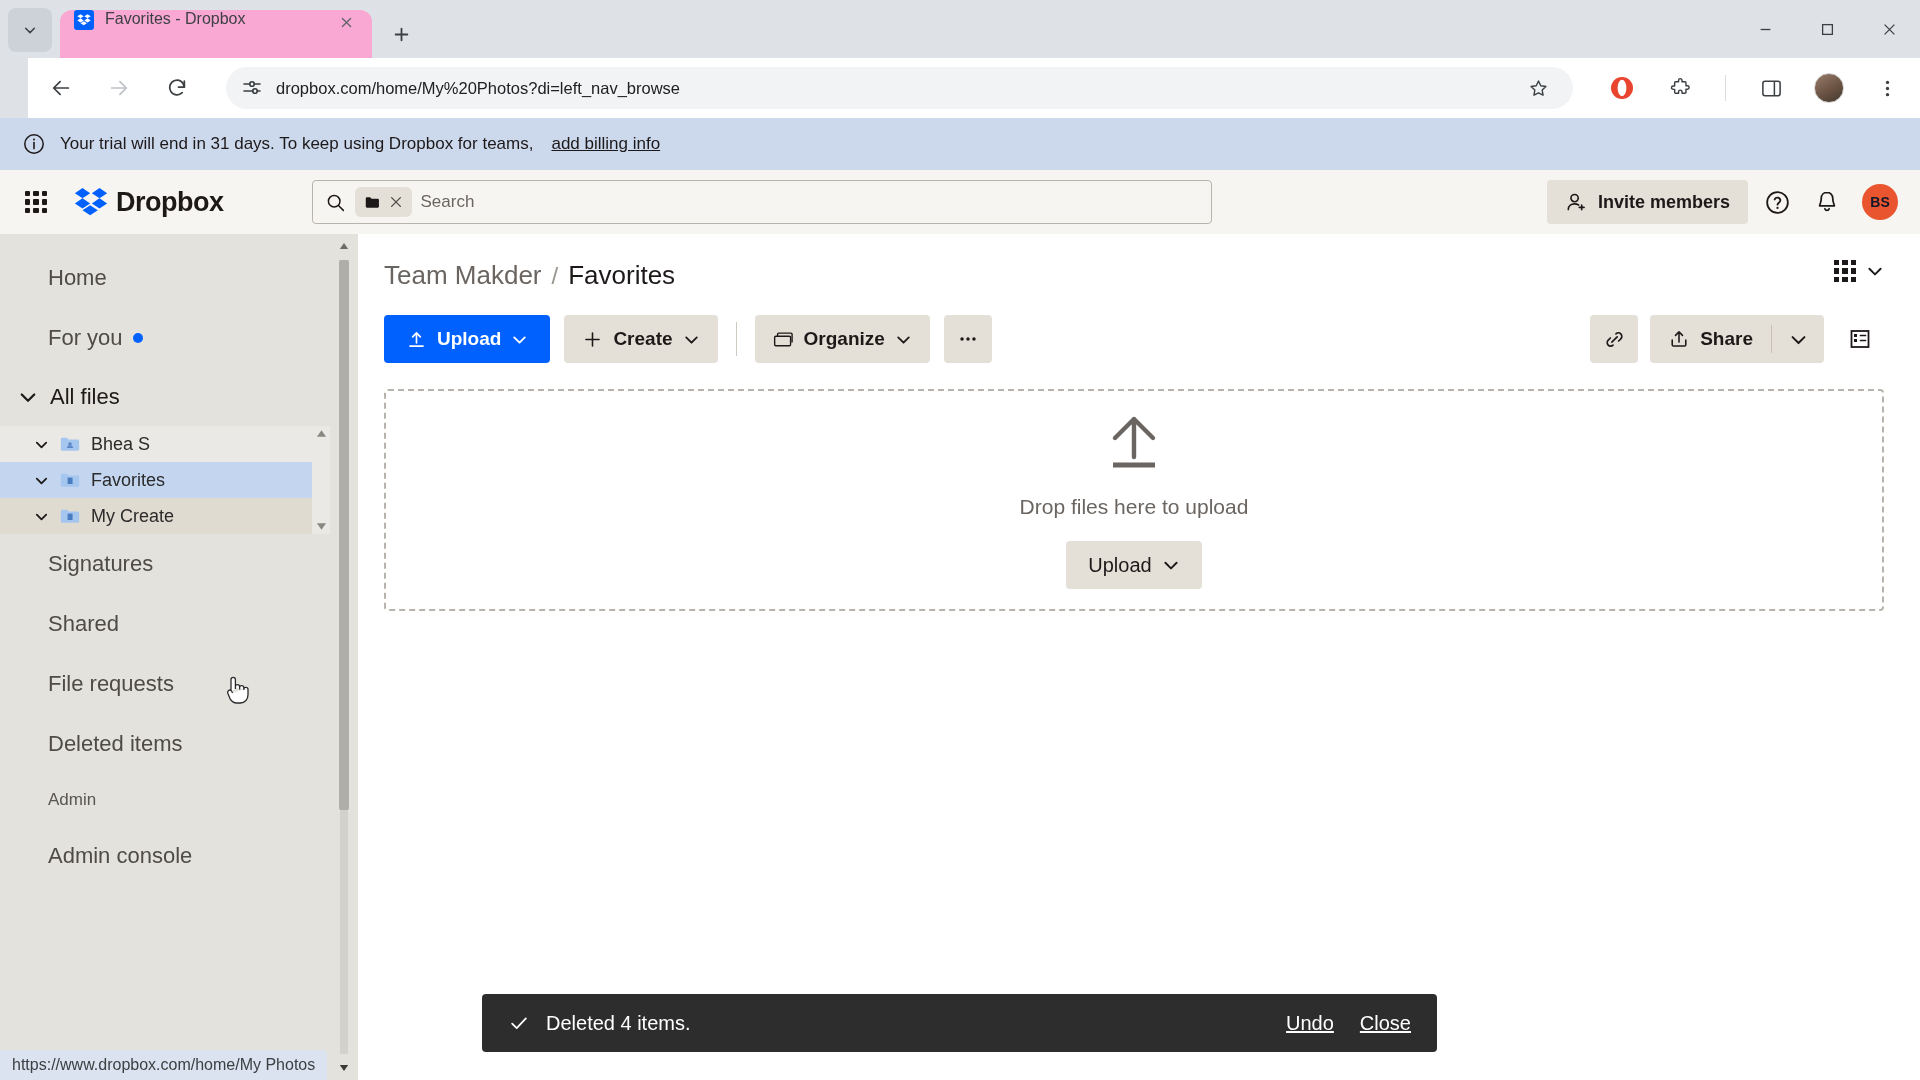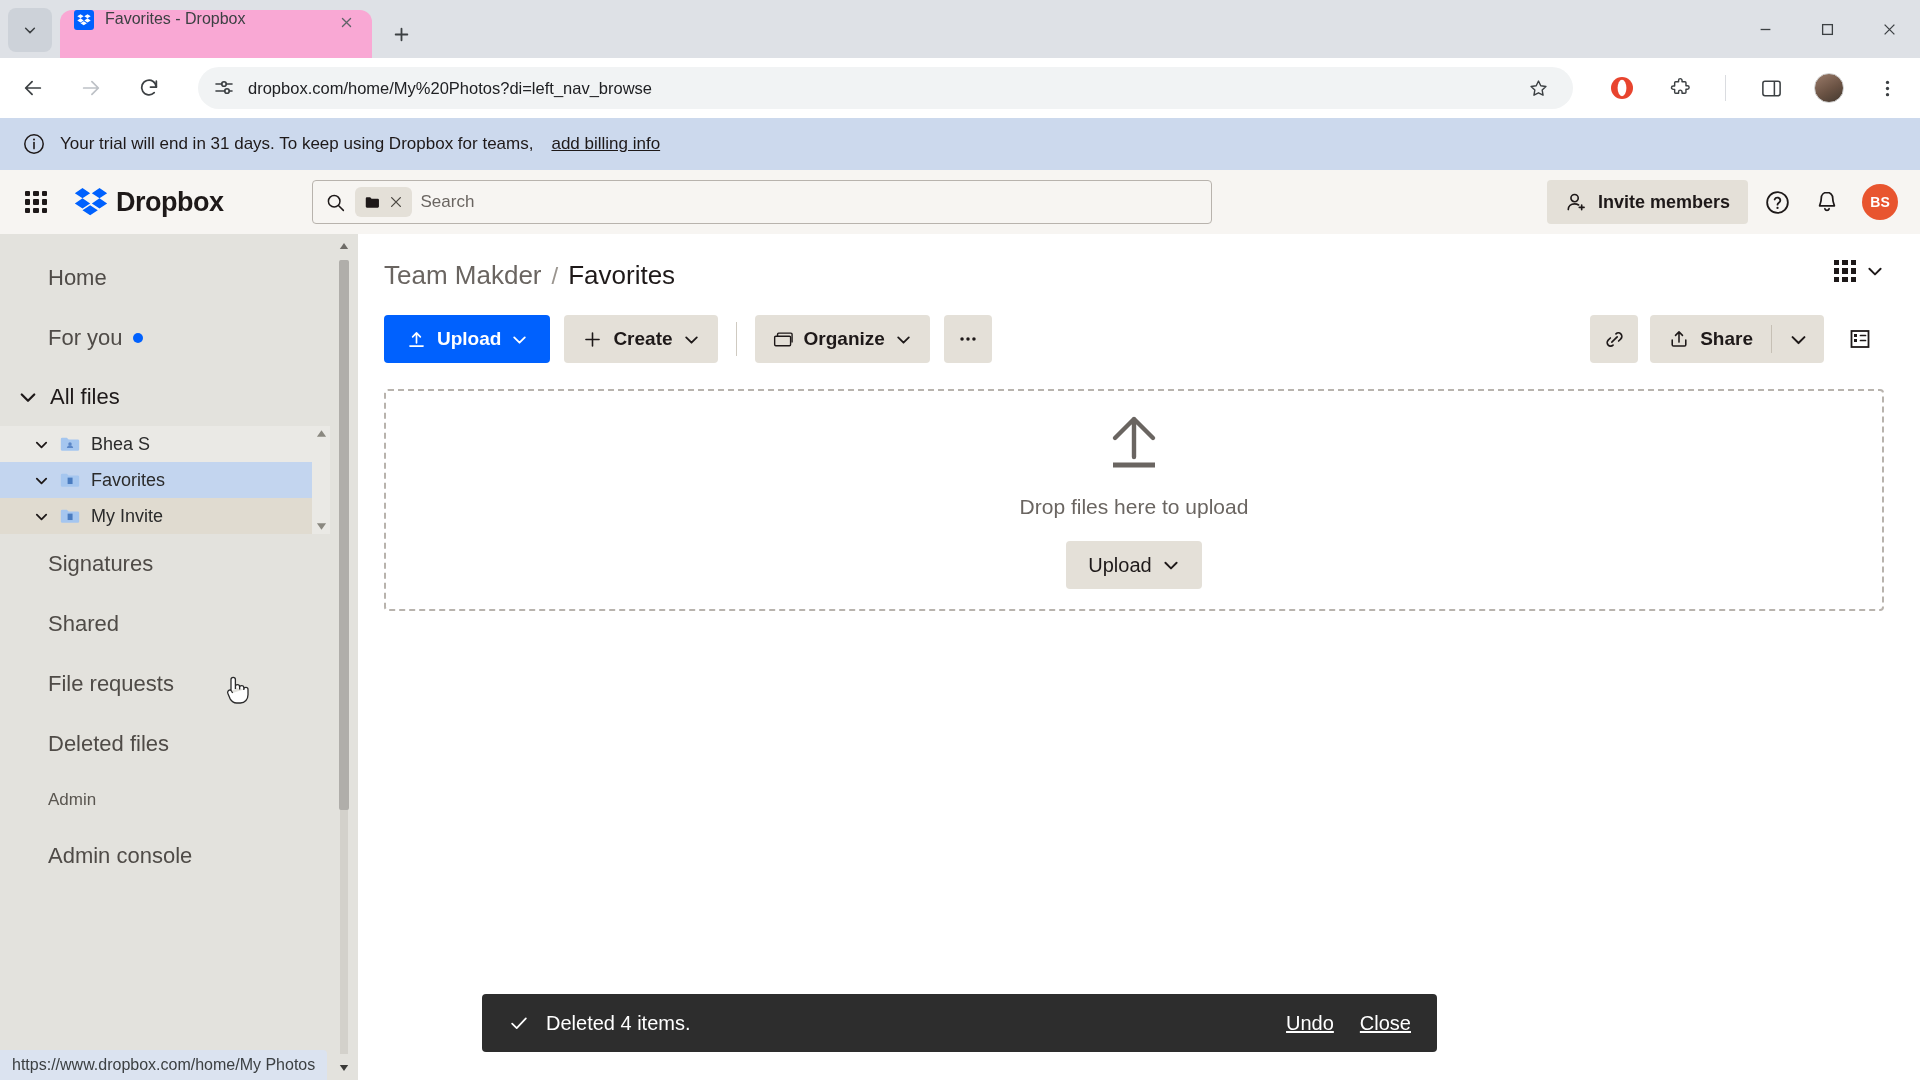--- a/index.html
+++ b/index.html
@@ -51,21 +51,21 @@
     position: absolute; right: 0; top: 0; height: 58px;
     display: flex; align-items: center;
   }
   .win-btn {
     width: 62px; height: 48px; display: flex; align-items: center;
     justify-content: center; cursor: pointer;
   }
 
   .toolbar {
     height: 60px; background: #fff; display: flex; align-items: center;
-    padding: 0 14px; gap: 20px;
+    padding: 0 14px; gap: 20px; margin-left: 28px;
   }
   .nav-btn {
     width: 38px; height: 38px; display: flex; align-items: center;
     justify-content: center; border-radius: 50%; cursor: pointer; flex: 0 0 auto;
   }
   .omnibox {
     flex: 1 1 auto; height: 42px; background: #f1f3f4; border-radius: 21px;
     display: flex; align-items: center; padding: 0 16px; gap: 14px;
     margin: 0 10px; cursor: text;
   }
@@ -121,21 +121,21 @@
   .invite-btn {
     height: 44px; background: #e4e0d8; border-radius: 4px; border: none;
     display: flex; align-items: center; gap: 10px; padding: 0 18px;
     font-size: 18px; font-weight: 600; color: #1e1919; cursor: pointer;
     font-family: "Liberation Sans", sans-serif;
   }
   .hdr-icon { width: 42px; height: 42px; display: flex; align-items: center;
     justify-content: center; border-radius: 50%; cursor: pointer; }
   .avatar {
     width: 36px; height: 36px; border-radius: 50%; background: #e8552f;
-    color: #ffffff; font-size: 14px; font-weight: 700;
+    color: #0f172a; font-size: 14px; font-weight: 700;
     display: flex; align-items: center; justify-content: center; cursor: pointer;
     margin-left: 6px;
   }
 
   
   .body-row { display: flex; height: calc(1080px - 58px - 60px - 52px - 64px); }
 
   .sidebar {
     width: 358px; background: #e3e2dd; position: relative;
     padding-top: 14px; flex: 0 0 auto;
@@ -464,21 +464,21 @@
             <span>Favorites</span>
           </div>
           <div class="tree-row hovered">
             <svg width="15" height="15" viewBox="0 0 16 16">
               <path d="M3 6l5 5 5-5" stroke="#1e1919" stroke-width="1.9" fill="none" stroke-linecap="round" stroke-linejoin="round"></path>
             </svg>
             <svg width="22" height="22" viewBox="0 0 24 24">
               <path d="M2 6.6a1.5 1.5 0 011.5-1.5h5l2 2.1h10a1.5 1.5 0 011.5 1.5v9.2a1.5 1.5 0 01-1.5 1.5h-17A1.5 1.5 0 012 17.9z" fill="#a5c6ef"></path>
               <rect x="9.4" y="9.4" width="5.4" height="7" fill="#4a7cc0"></rect>
             </svg>
-            <span>My Invite</span>
+            <span>My Create</span>
           </div>
           <div class="tree-scroll">
             <svg width="11" height="9" viewBox="0 0 12 9">
               <path d="M6 1l5 7H1z" fill="#8a8880"></path>
             </svg>
             <svg width="11" height="9" viewBox="0 0 12 9">
               <path d="M6 8L1 1h10z" fill="#8a8880"></path>
             </svg>
           </div>
         </div>
@@ -486,21 +486,21 @@
         <div class="nav-item">
           <span>Signatures</span>
         </div>
         <div class="nav-item">
           <span>Shared</span>
         </div>
         <div class="nav-item">
           <span>File requests</span>
         </div>
         <div class="nav-item">
-          <span>Deleted files</span>
+          <span>Deleted items</span>
         </div>
         <div class="nav-item small">
           <span>Admin</span>
         </div>
         <div class="nav-item">
           <span>Admin console</span>
         </div>
         <div class="nav-item" style="position:absolute;bottom:-46px;">
           
         </div>

